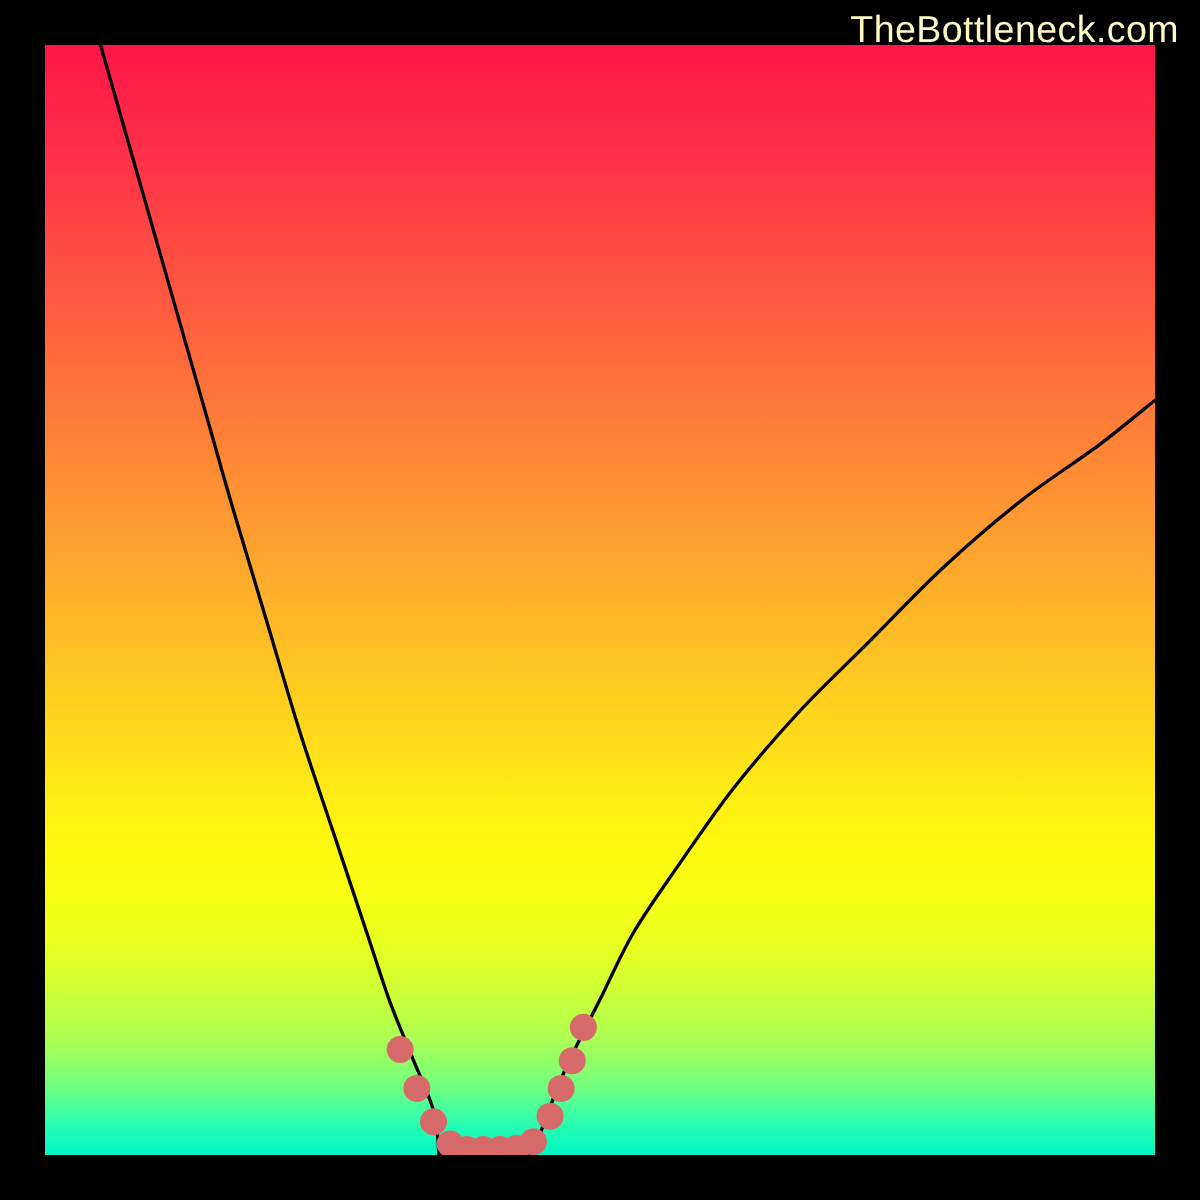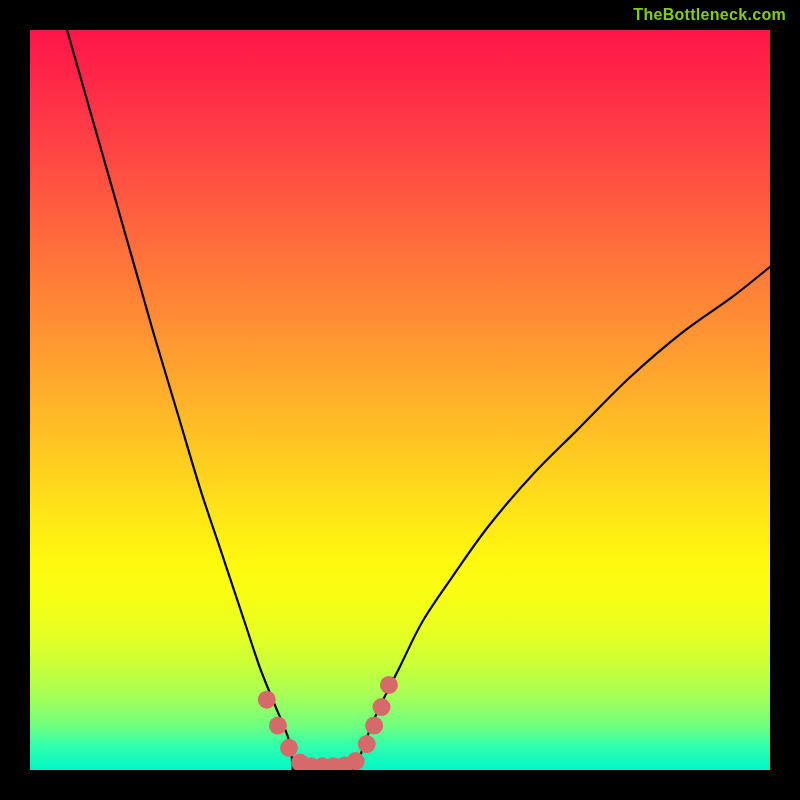--- a/index.html
+++ b/index.html
@@ -10,25 +10,24 @@
     position: relative;
     width: 800px;
     height: 800px;
     background: #000;
   }
 
   .watermark {
     position: absolute;
     top: 6px;
     right: 14px;
-    color: #84cc16;
-    font-size: 16px;
+    color: #fef9c3;
+    font-size: 25px;
     letter-spacing: 0.3px;
     z-index: 5;
-    font-weight: bold;
   }
 
   .plot-frame {
     position: absolute;
     left: 30px;
     top: 30px;
     width: 740px;
     height: 740px;
     background: linear-gradient(
       to bottom,

